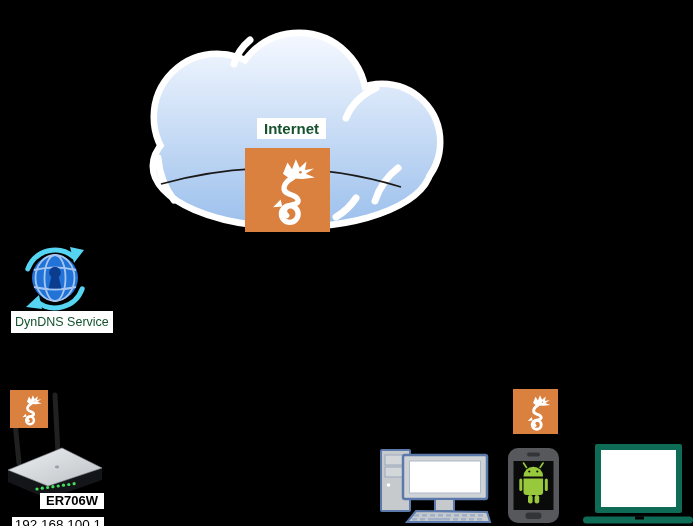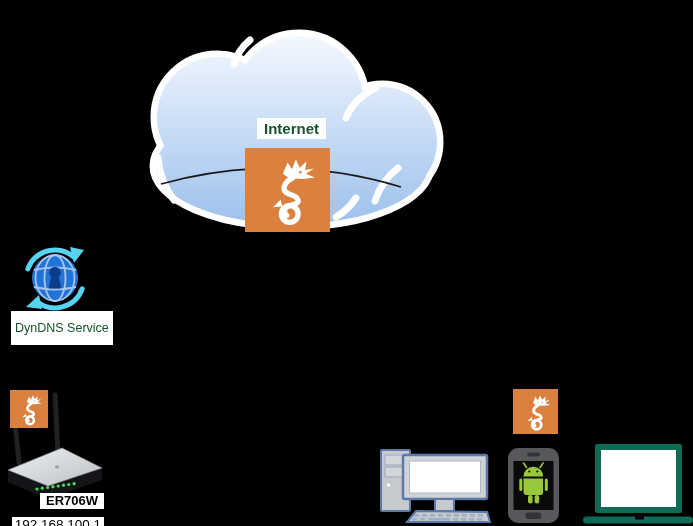--- a/index.html
+++ b/index.html
@@ -11,21 +11,21 @@
     font-family:"Liberation Sans", sans-serif;
   }
   .canvas svg{position:absolute;left:0;top:0;}
   .lbl{
     position:absolute;
     background:#fff;color:#14532d;
     white-space:nowrap;
     font-family:"Liberation Sans", sans-serif;
   }
   .lbl-internet{left:257px;top:118px;font-size:15px;font-weight:bold;padding:2px 7px;}
-  .lbl-dyndns{left:11px;top:311px;font-size:12.5px;padding:10px 4px;}
+  .lbl-dyndns{left:11px;top:311px;font-size:12.5px;padding:4px 4px;}
   .router-labels{position:absolute;left:0;top:493px;width:104px;text-align:right;line-height:0;}
   .router-labels .line{display:block;}
   .router-labels .strip{display:inline-block;background:#fff;color:#000;}
   .strip-model{font-size:13px;font-weight:bold;line-height:16px;padding:0 6px;}
   .strip-ip{font-size:13.5px;line-height:15px;padding:0 3px;margin-top:8px;}
 </style>
 </head>
 <body>
 
 <div class="canvas">

